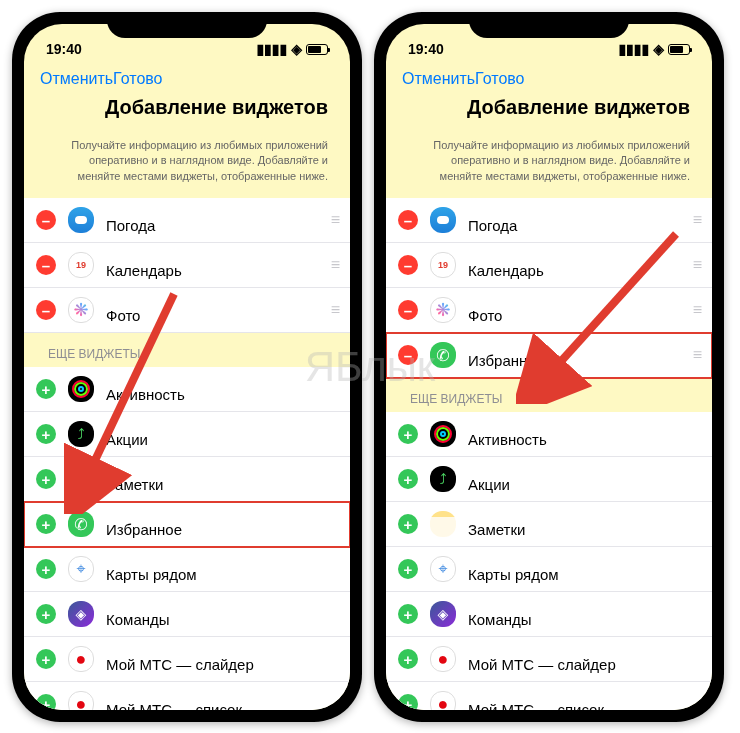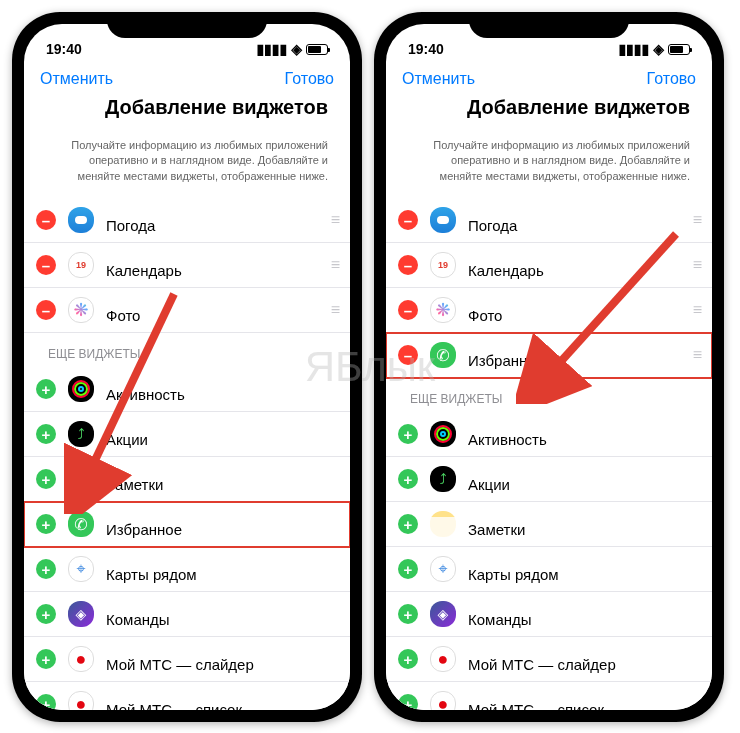--- a/index.html
+++ b/index.html
@@ -27,21 +27,21 @@
       height: 710px;
       background: #000;
       border-radius: 48px;
       padding: 12px;
       position: relative;
       box-shadow: 0 2px 8px rgba(0,0,0,0.3);
     }
     .screen {
       width: 100%;
       height: 100%;
-      background: #ffffff;
+      background: #fef9c3;
       border-radius: 38px;
       overflow: hidden;
       position: relative;
     }
     .notch {
       position: absolute;
       top: 0;
       left: 50%;
       transform: translateX(-50%);
       width: 160px;
@@ -55,25 +55,23 @@
       justify-content: space-between;
       align-items: center;
       padding: 10px 22px 0;
       height: 40px;
       font-size: 14px;
       font-weight: 600;
     }
     .status-right { display: flex; gap: 4px; align-items: center; }
     .nav-bar {
       display: flex;
-      justify-content: space-between;
       padding: 6px 16px 8px;
       font-size: 16px;
       color: #007aff;
-      gap: 32px;
     }
     .header-area { text-align: right; padding: 0 22px 14px; }
     .page-title { font-size: 20px; font-weight: 700; margin-bottom: 8px; }
     .page-desc { font-size: 11px; color: #666; line-height: 1.4; margin-top: 19px; }
     .section-label {
       font-size: 12px;
       color: #8e8e93;
       padding: 14px 24px 6px;
       text-transform: uppercase;
     }

